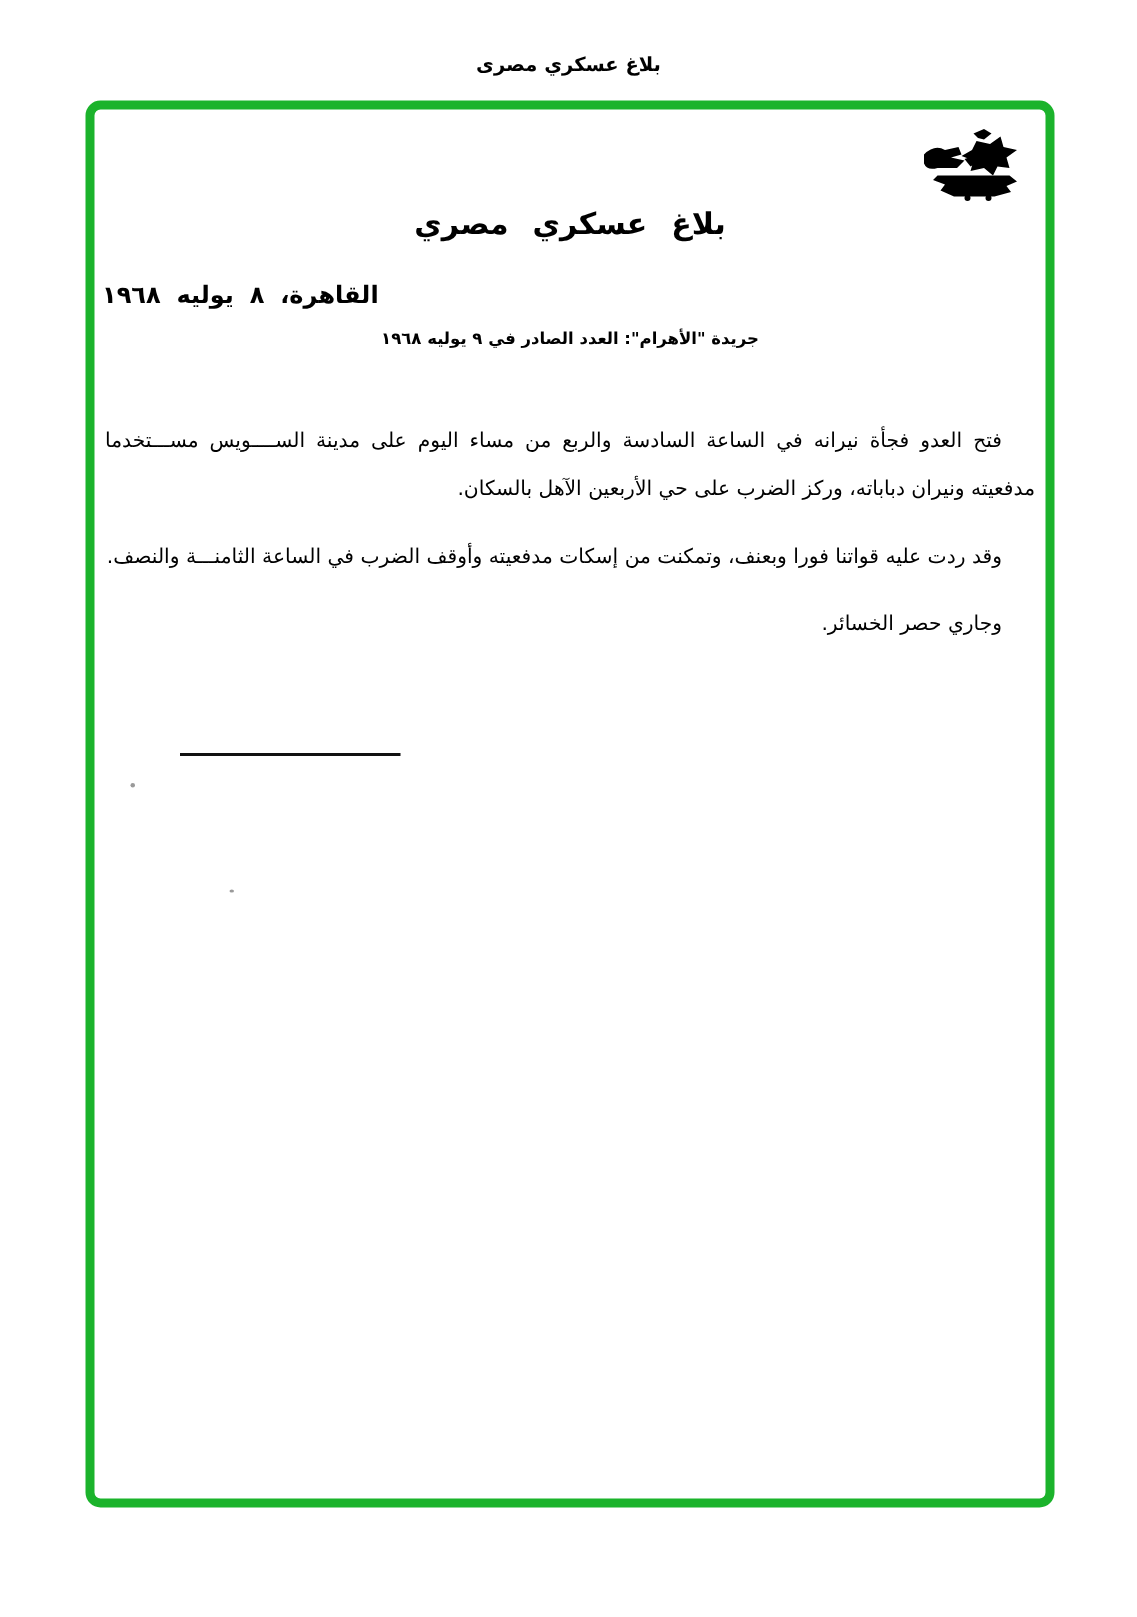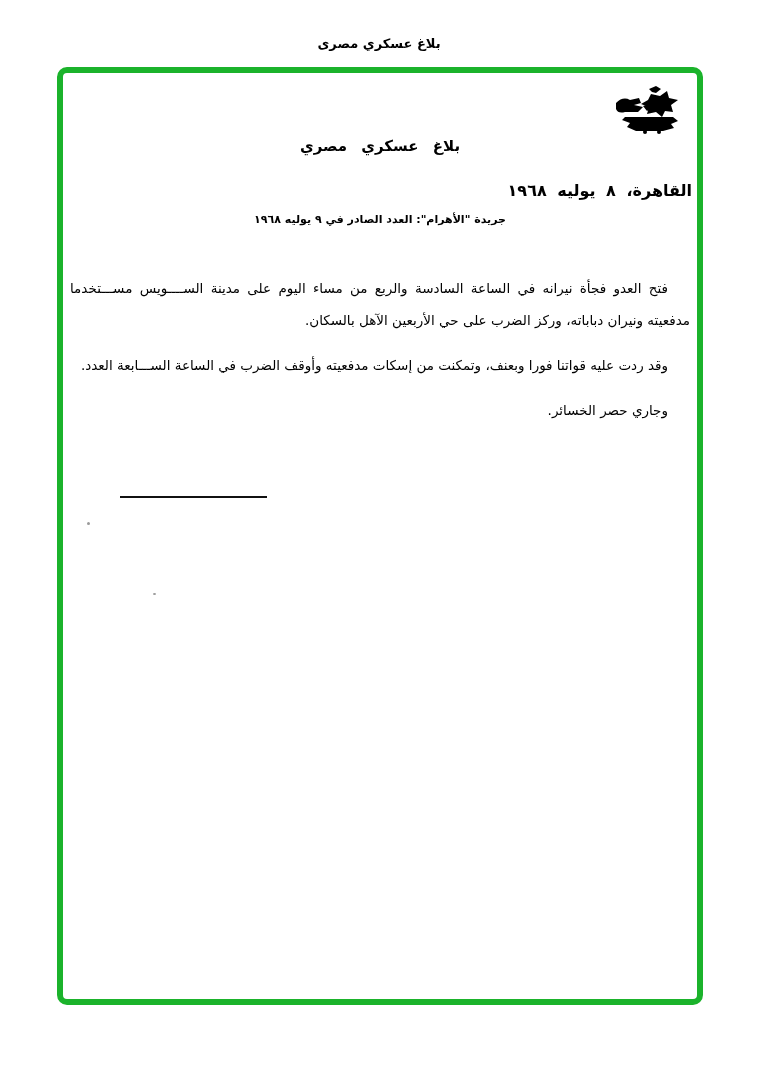--- a/index.html
+++ b/index.html
@@ -46,27 +46,27 @@
     position: absolute;
     top: 0; left: 0;
     width: 100%;
     height: 100%;
     direction: rtl;
     padding: 0 5px;
   }
   .doc-title {
     margin-top: 64px;
     text-align: center;
-    font-size: 15px;
+    font-size: 20px;
     font-weight: bold;
     word-spacing: 9px;
   }
   .doc-date {
     margin-top: 26px;
-    text-align: right;
+    text-align: left;
     font-size: 16px;
     font-weight: bold;
     word-spacing: 5px;
   }
   .doc-source {
     margin-top: 13px;
     text-align: center;
     font-size: 11px;
     font-weight: bold;
   }
@@ -125,21 +125,21 @@
       </div>
 
       <div class="doc-title">بلاغ عسكري مصري</div>
 
       <div class="doc-date">القاهرة، ٨ يوليه ١٩٦٨</div>
 
       <div class="doc-source">جريدة "الأهرام": العدد الصادر في ٩ يوليه ١٩٦٨</div>
 
       <div class="doc-body">
         <p>فتح العدو فجأة نيرانه في الساعة السادسة والربع من مساء اليوم على مدينة الســــويس مســـتخدما مدفعيته ونيران دباباته، وركز الضرب على حي الأربعين الآهل بالسكان.</p>
-        <p>وقد ردت عليه قواتنا فورا وبعنف، وتمكنت من إسكات مدفعيته وأوقف الضرب في الساعة الســـابعة العدد.</p>
+        <p>وقد ردت عليه قواتنا فورا وبعنف، وتمكنت من إسكات مدفعيته وأوقف الضرب في الساعة الثامنـــة والنصف.</p>
         <p class="closing-line">وجاري حصر الخسائر.</p>
       </div>
 
       <div class="end-rule"></div>
 
       <div class="speck speck-1"></div>
       <div class="speck speck-2"></div>
 
     </div>
   </div>

